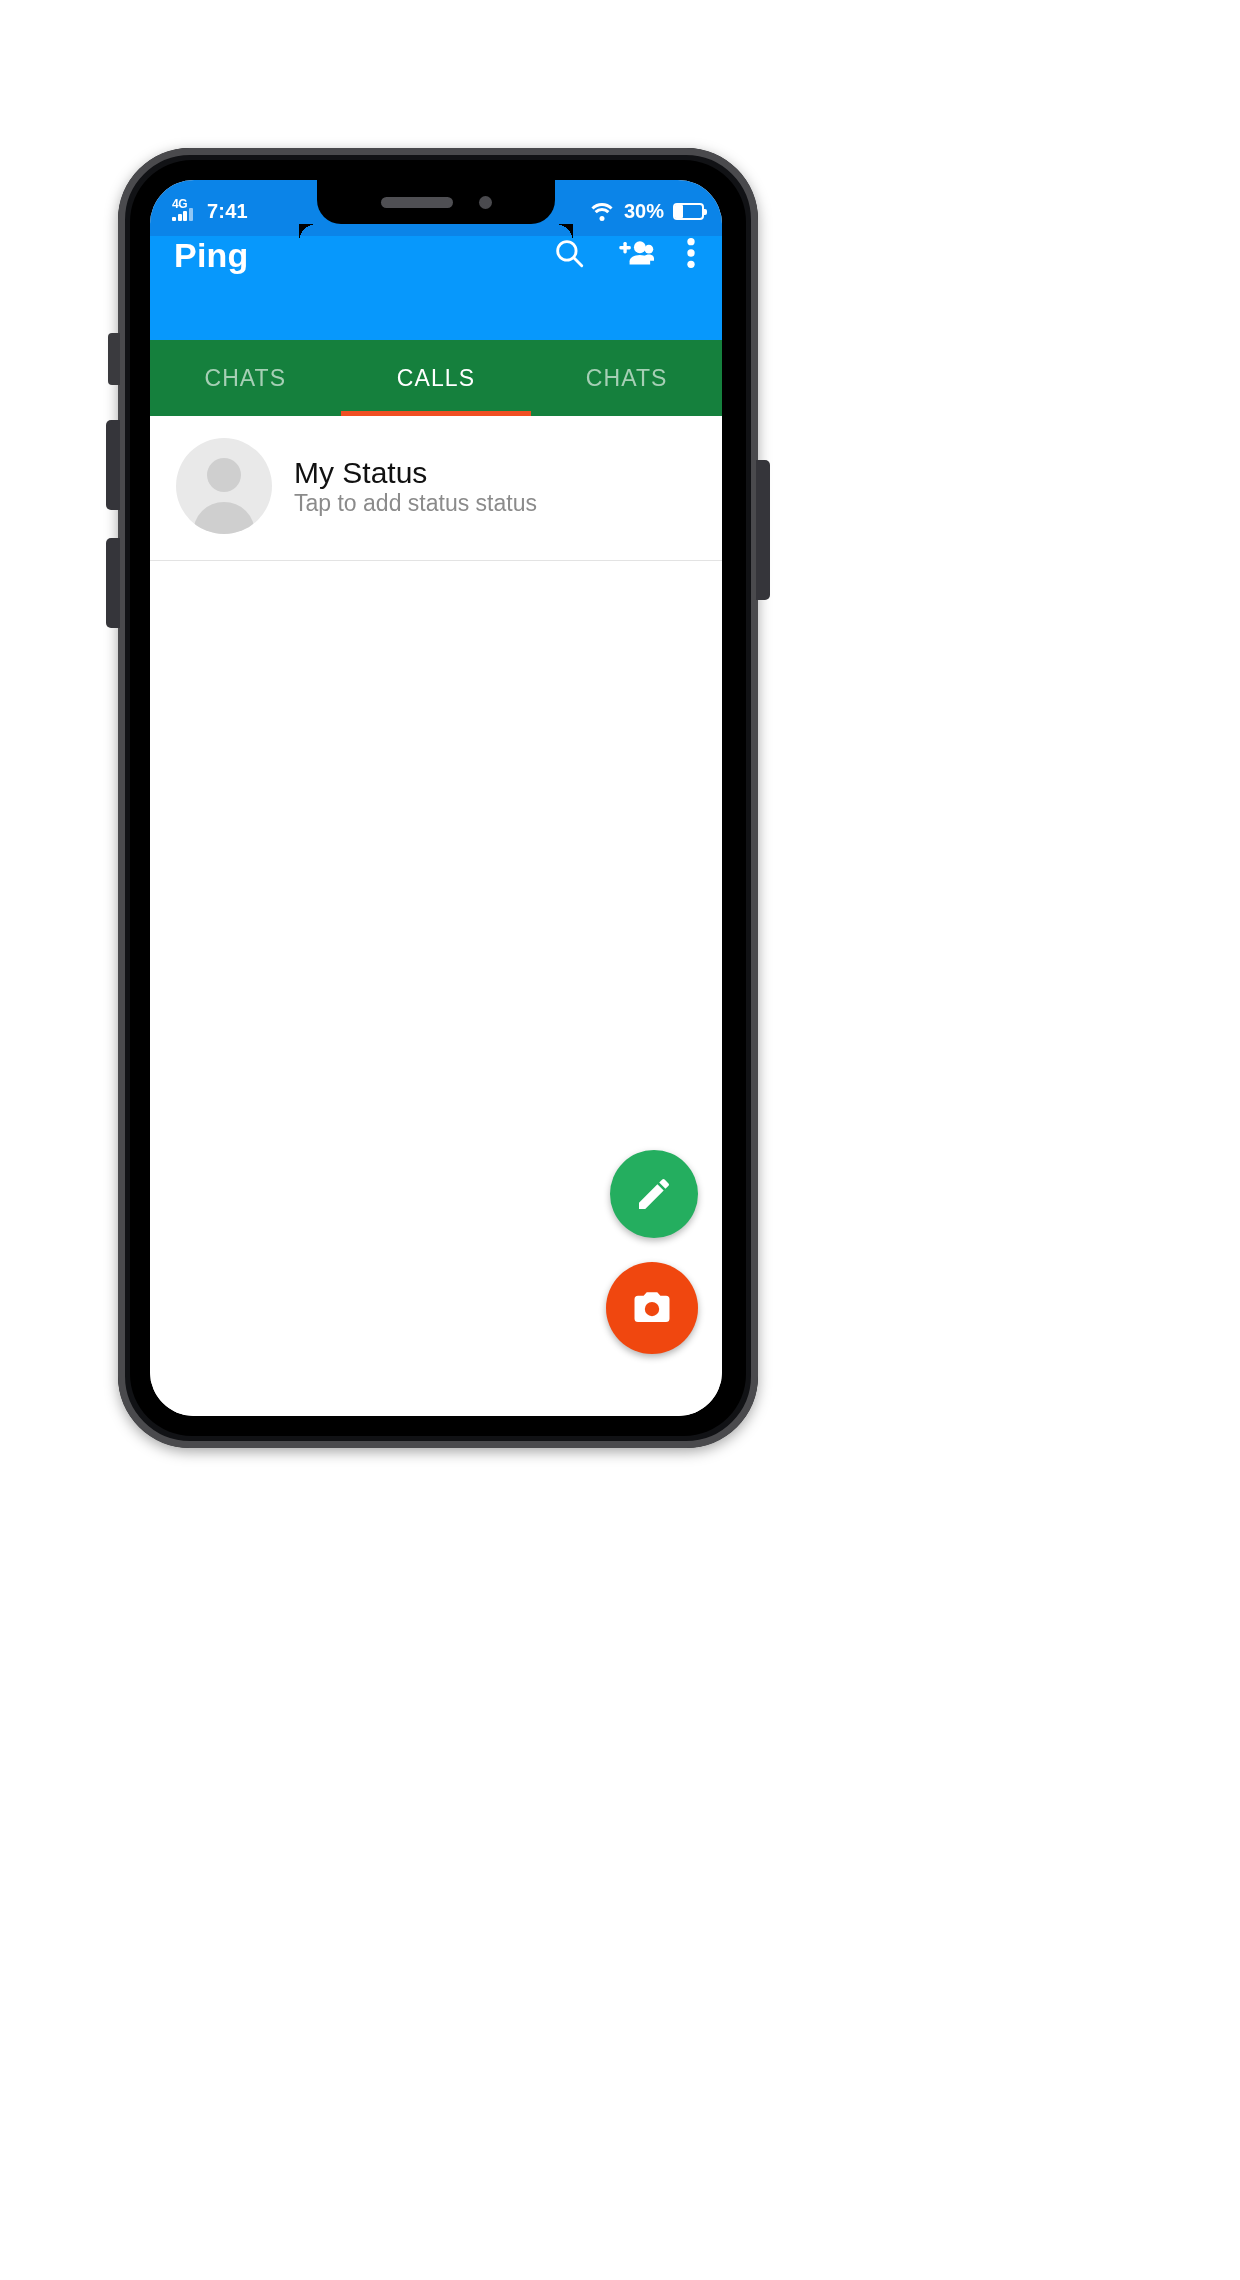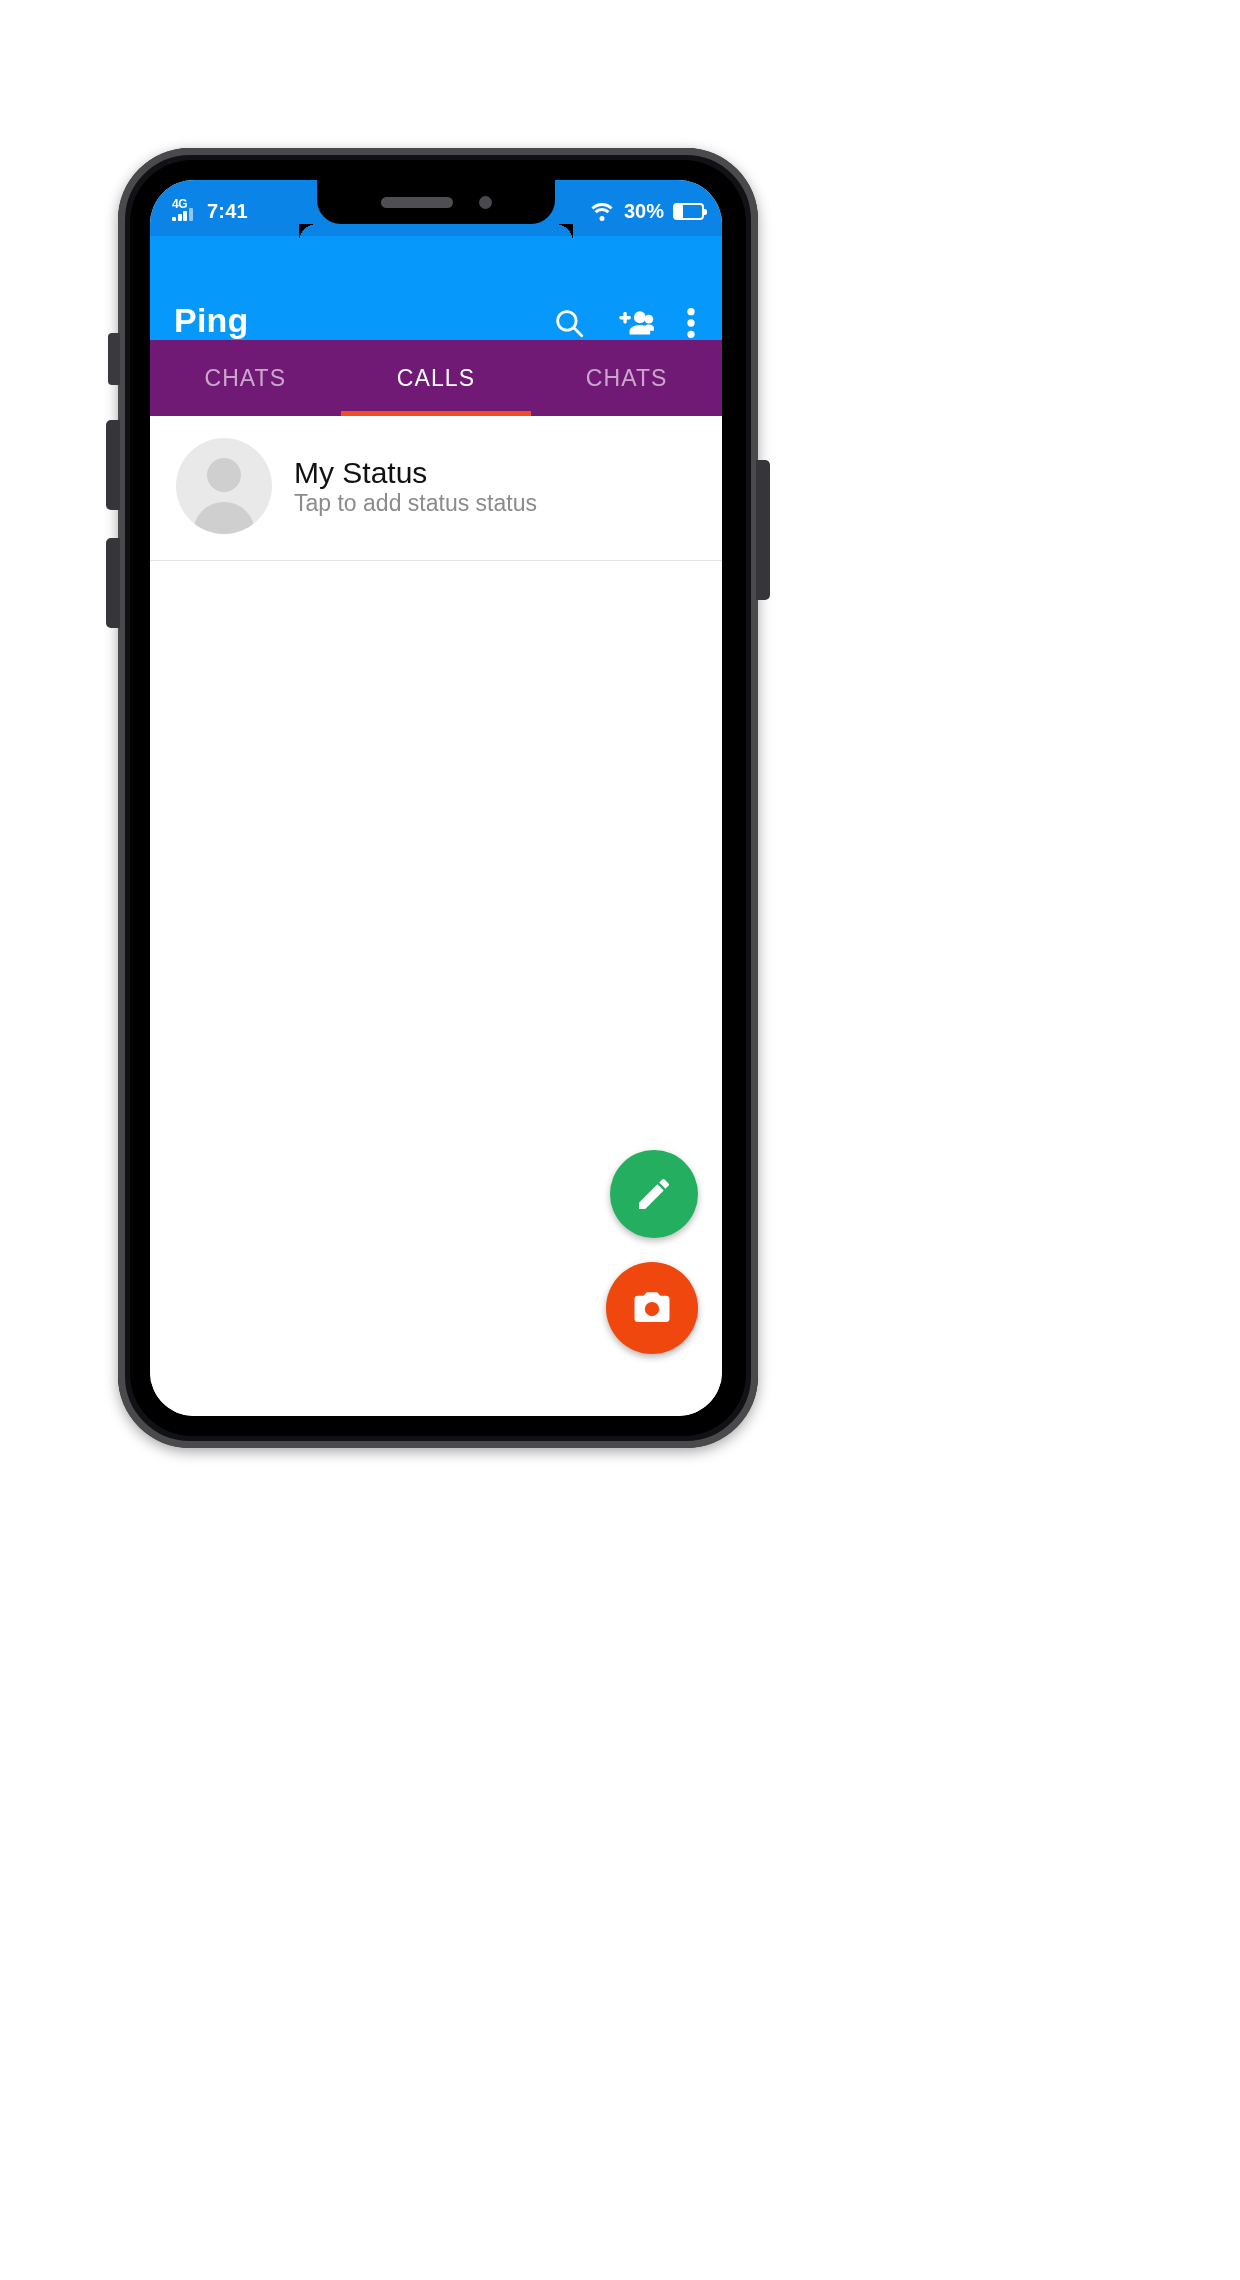--- a/index.html
+++ b/index.html
@@ -160,37 +160,37 @@
   .notch-corner-l { left: calc(50% - 137px); }
   .notch-corner-r { left: calc(50% + 119px);
     background: radial-gradient(circle at 0% 100%, transparent 18px, #000 18px);
   }
 
   
   .app-bar {
     background: #0798FC;
     height: 104px;
     display: flex;
-    align-items: flex-end;
+    align-items: flex-start;
     padding: 0 22px 0 24px;
     box-sizing: border-box;
   }
   .app-title {
     color: #ffffff;
     font-size: 34px;
     font-weight: bold;
     letter-spacing: 0.2px;
     flex: 1;
   }
   .app-actions { display: flex; align-items: center; gap: 32px; padding-right: 4px;}
   .icon-btn { display:flex; align-items:center; justify-content:center; cursor:pointer; }
 
   
   .tabs {
-    background: #701a75;
+    background: #15803d;
     height: 76px;
     display: flex;
     position: relative;
   }
   .tab {
     flex: 1;
     display: flex;
     align-items: center;
     justify-content: center;
     color: rgba(255,255,255,0.62);

